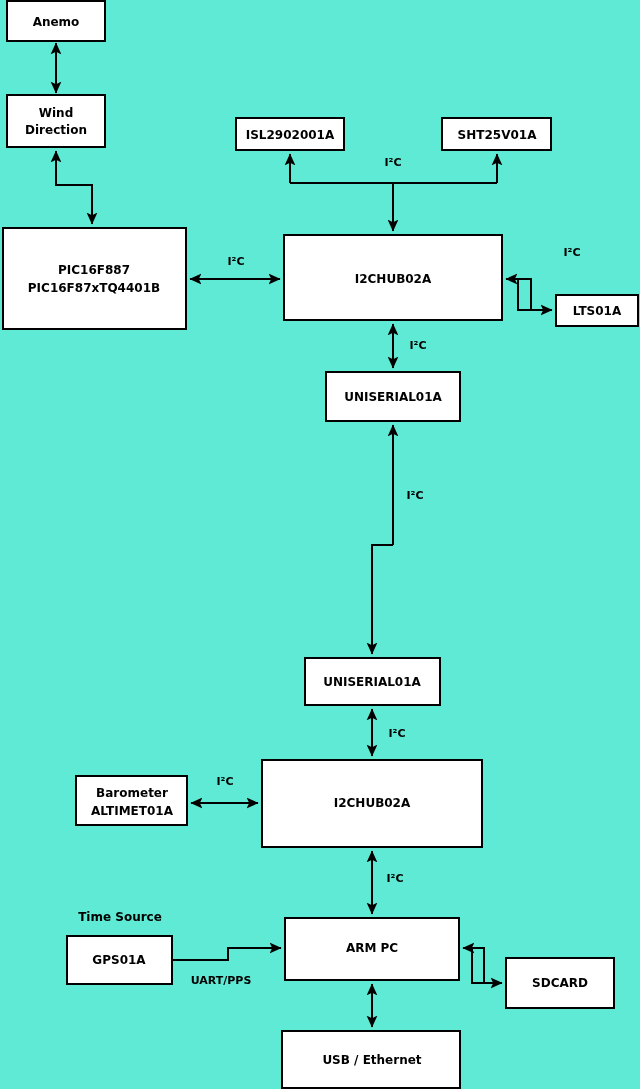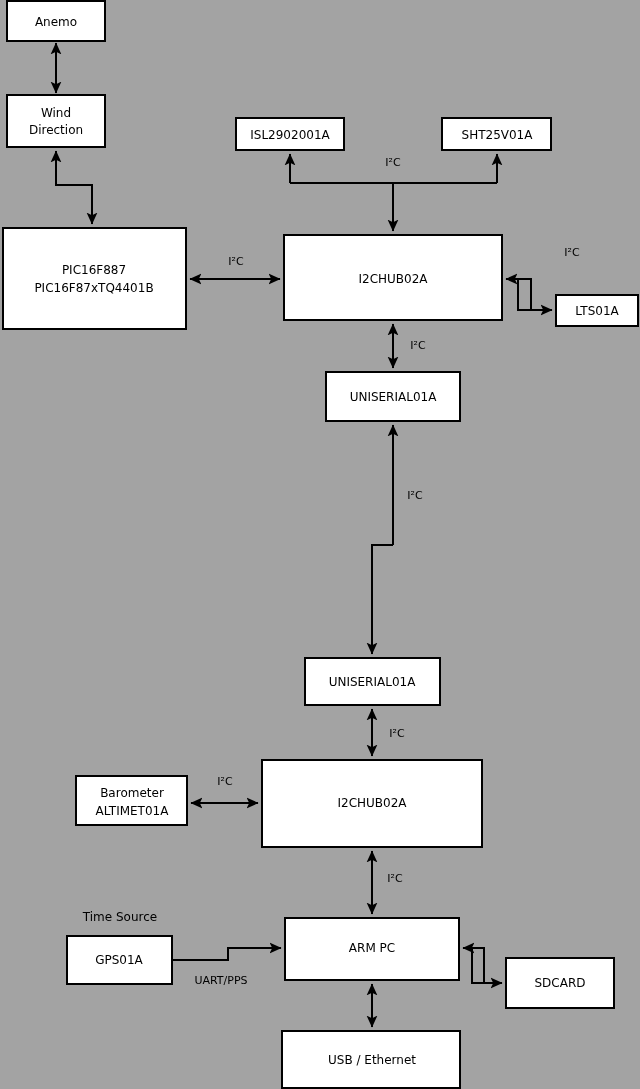--- a/index.html
+++ b/index.html
@@ -7,22 +7,23 @@
     padding: 0;
     background: #ffffff;
   }
   body {
     font-family: "DejaVu Sans", "Liberation Sans", sans-serif;
   }
   #diagram-root {
     position: relative;
     width: 640px;
     height: 1089px;
-    background: #a3a3a3;
+    background: #5eead4;
     overflow: hidden;
+    font-weight: bold;
   }
   svg.diagram {
     display: block;
     width: 640px;
     height: 1089px;
   }
   .node-box {
     fill: #ffffff;
     stroke: #000000;
     stroke-width: 2;

